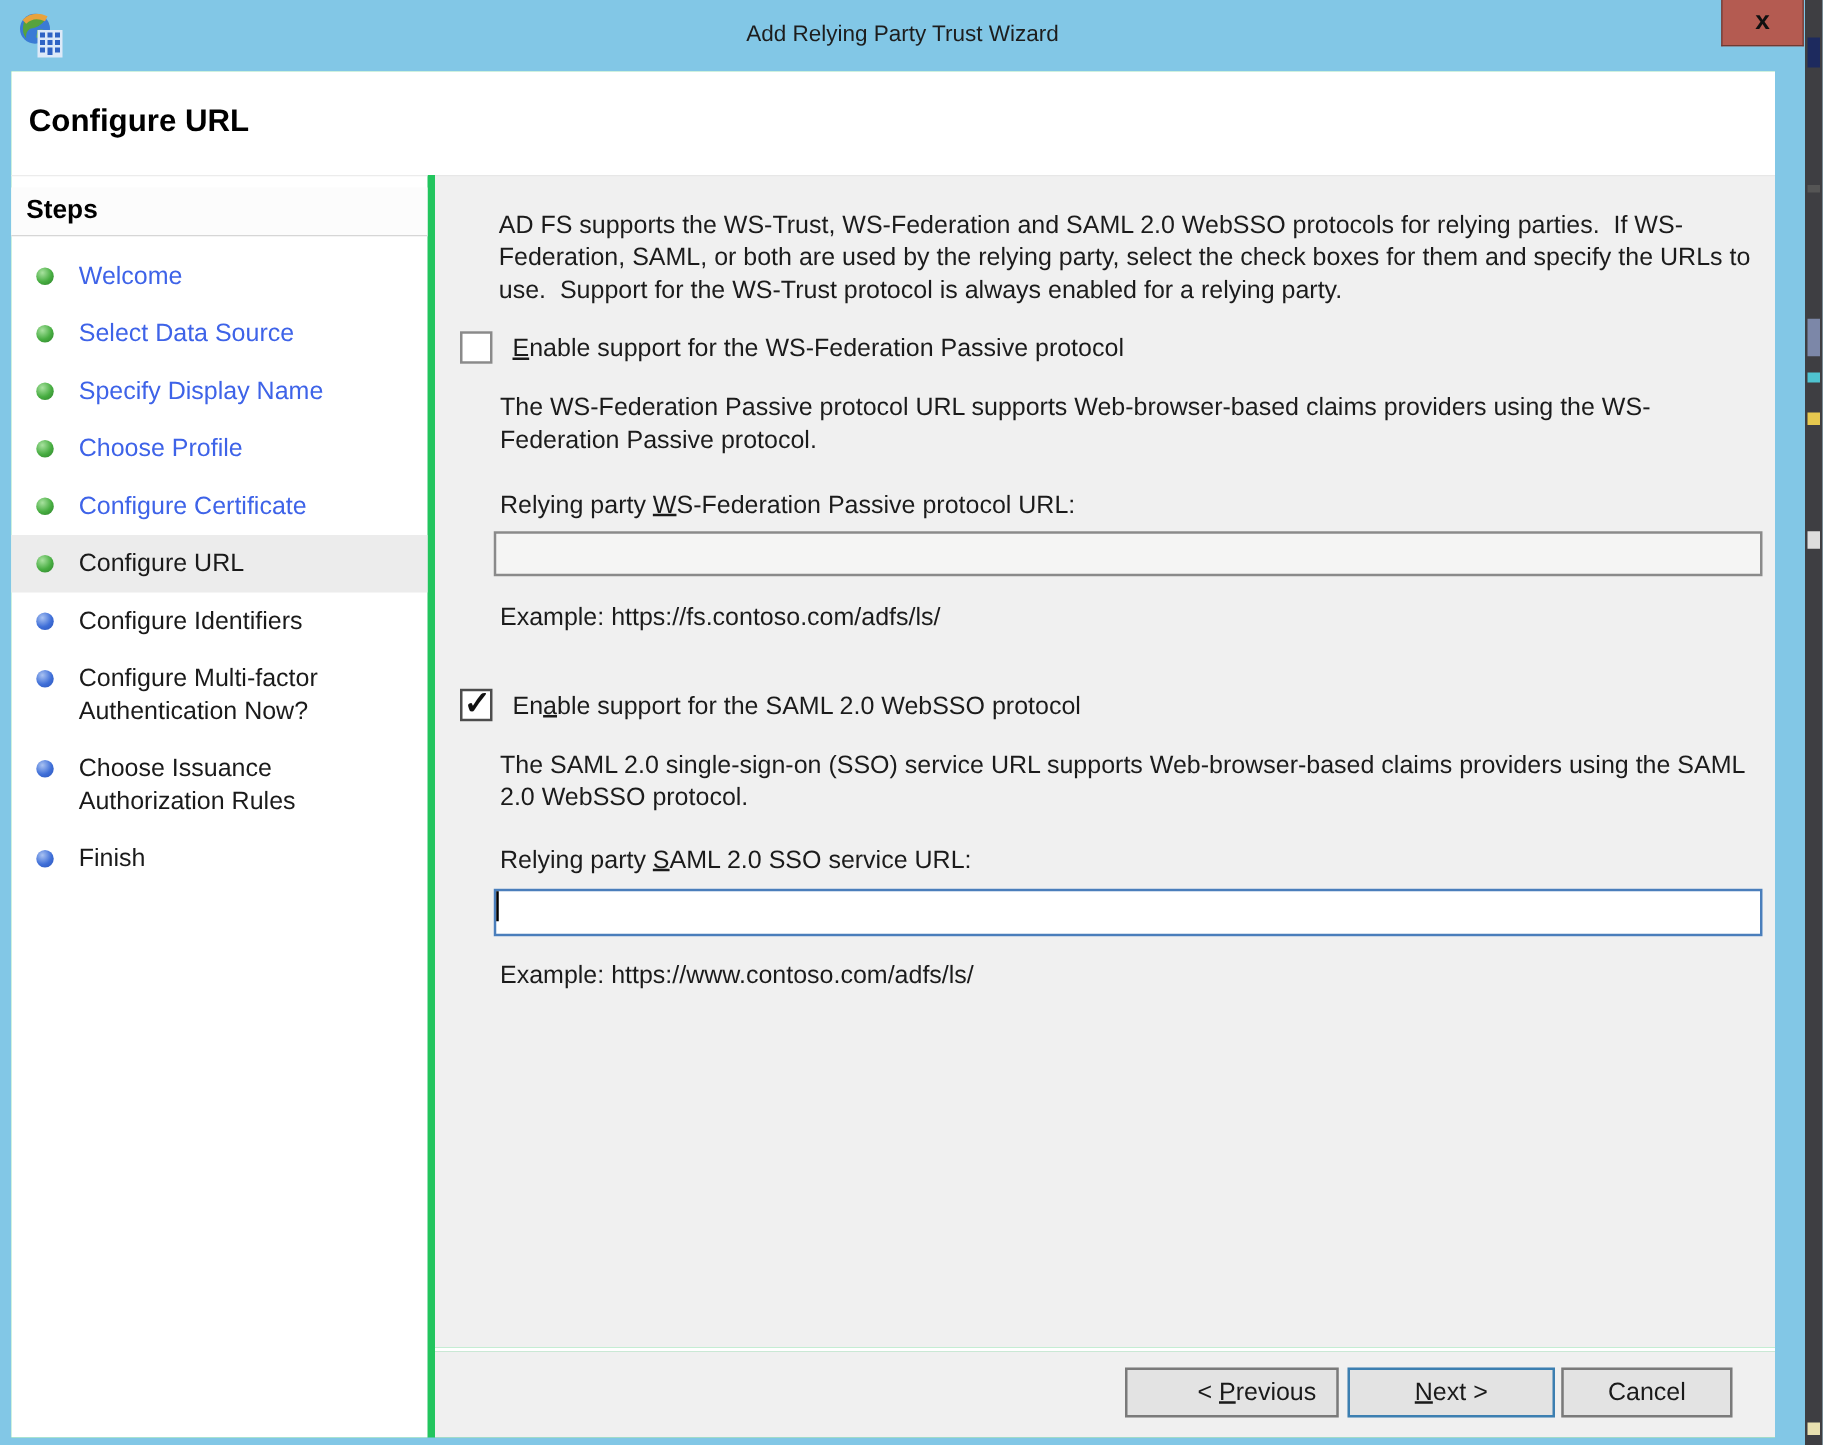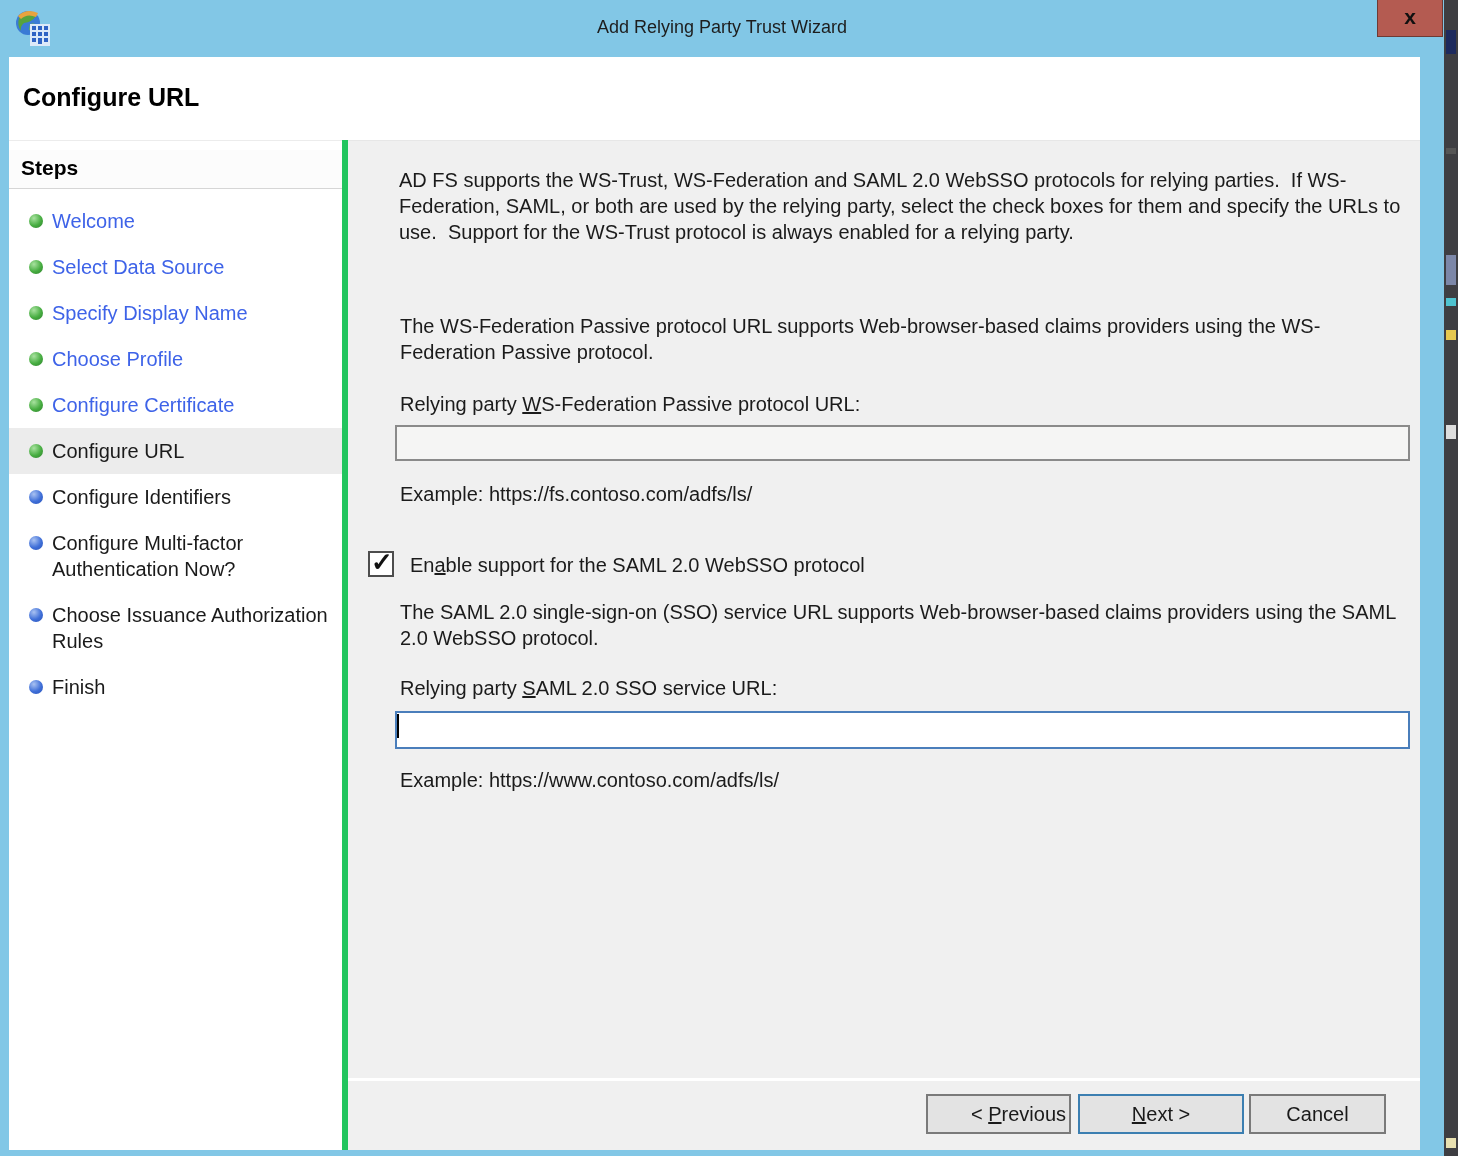--- a/index.html
+++ b/index.html
@@ -25,21 +25,21 @@
 
   .page-header { position:absolute; left:0; top:0; width:100%; height:83px; background:#ffffff; }
   .page-title { position:absolute; left:14px; top:26px; font-size:25px; font-weight:bold; color:#000; }
 
   
   .sidebar { position:absolute; left:0; top:83px; width:333px; height:1010px; background:#ffffff;
              border-top:1px solid #ececec; }
   .steps-heading { margin-top:9px; padding:6px 14px 8px 12px; font-size:21px; font-weight:bold;
                    color:#000; background:#fcfcfc; border-bottom:1px solid #d6d6d6; }
   .steps-list { list-style:none; margin-top:9px; }
-  .steps-list li { position:relative; padding:10px 8px 10px 43px; font-size:20px; line-height:26px; }
+  .steps-list li { position:relative; padding:10px 8px 10px 54px; font-size:20px; line-height:26px; }
   .steps-list li .bullet { position:absolute; left:20px; top:16px; width:14px; height:14px; border-radius:50%; }
   .steps-list li.done  { color:#3e63e8; }
   .steps-list li.done .bullet { background:radial-gradient(circle at 35% 30%, #a8e29f, #47ad41 55%, #2c7f2a); }
   .steps-list li.current { color:#1a1a1a; background:#ececec; }
   .steps-list li.current .bullet { background:radial-gradient(circle at 35% 30%, #a8e29f, #47ad41 55%, #2c7f2a); }
   .steps-list li.todo { color:#1a1a1a; }
   .steps-list li.todo .bullet { background:radial-gradient(circle at 35% 30%, #a9c2f2, #3f6fd8 55%, #2a52b8); }
 
   
   .content { position:absolute; left:339px; top:83px; width:1072px; height:938px; background:#f0f0f0;
@@ -62,21 +62,21 @@
                      white-space:nowrap; overflow:hidden; }
   .caret { display:inline-block; width:2px; height:24px; background:#000; vertical-align:-5px; }
 
   
   .footer-sep { position:absolute; left:339px; top:1021px; width:1072px; height:3px; background:#ffffff; }
   .footer { position:absolute; left:339px; top:1024px; width:1072px; height:69px; background:#f0f0f0;
             display:flex; justify-content:flex-end; align-items:flex-start; padding:13px 34px 0 0; }
   .btn { height:40px; background:#e3e3e3; border:2px solid #7a7a7a; font-size:20px; color:#1a1a1a;
          font-family:"Liberation Sans", sans-serif; text-align:center; line-height:36px; cursor:default; }
   .btn.default { border-color:#3c7fb1; }
-  .btn-previous { width:145px; margin-right:7px;padding-left:40px; }
+  .btn-previous { width:171px; margin-right:7px;padding-left:40px; }
   .btn-next { width:166px; margin-right:5px; }
   .btn-cancel { width:137px; }
 </style>
 </head>
 <body>
 
 <div class="stage">
 
   <div class="edge-strip">
     <div class="frag" style="top:30px;height:24px;background:#1d2a5e;"></div>
@@ -130,20 +130,24 @@
         <li class="todo"><span class="bullet"></span><span>Configure Multi-factor Authentication Now?</span></li>
         <li class="todo"><span class="bullet"></span><span>Choose Issuance Authorization Rules</span></li>
         <li class="todo"><span class="bullet"></span><span>Finish</span></li>
       </ul>
     </div>
 
     <div class="content">
 
       <div class="blk intro">AD FS supports the WS-Trust, WS-Federation and SAML 2.0 WebSSO protocols for relying parties.  If WS-Federation, SAML, or both are used by the relying party, select the check boxes for them and specify the URLs to use.  Support for the WS-Trust protocol is always enabled for a relying party.</div>
 
+      <div class="blk cb-row" style="left:20px; top:124px; width:1000px;">
+        <div class="checkbox"></div>
+        <div class="cb-label"><span></span><span class="accel">E</span><span>nable support for the WS-Federation Passive protocol</span></div>
+      </div>
 
       <div class="blk" style="left:52px; top:172px; width:990px;">The WS-Federation Passive protocol URL supports Web-browser-based claims providers using the WS-Federation Passive protocol.</div>
 
       <div class="blk" style="left:52px; top:250px;"><span>Relying party </span><span class="accel">W</span><span>S-Federation Passive protocol URL:</span></div>
 
       <div class="blk text-input" style="left:47px; top:284px; width:1015px;">
         <span class="val"></span>
       </div>
 
       <div class="blk" style="left:52px; top:340px;">Example: https://fs.contoso.com/adfs/ls/</div>

